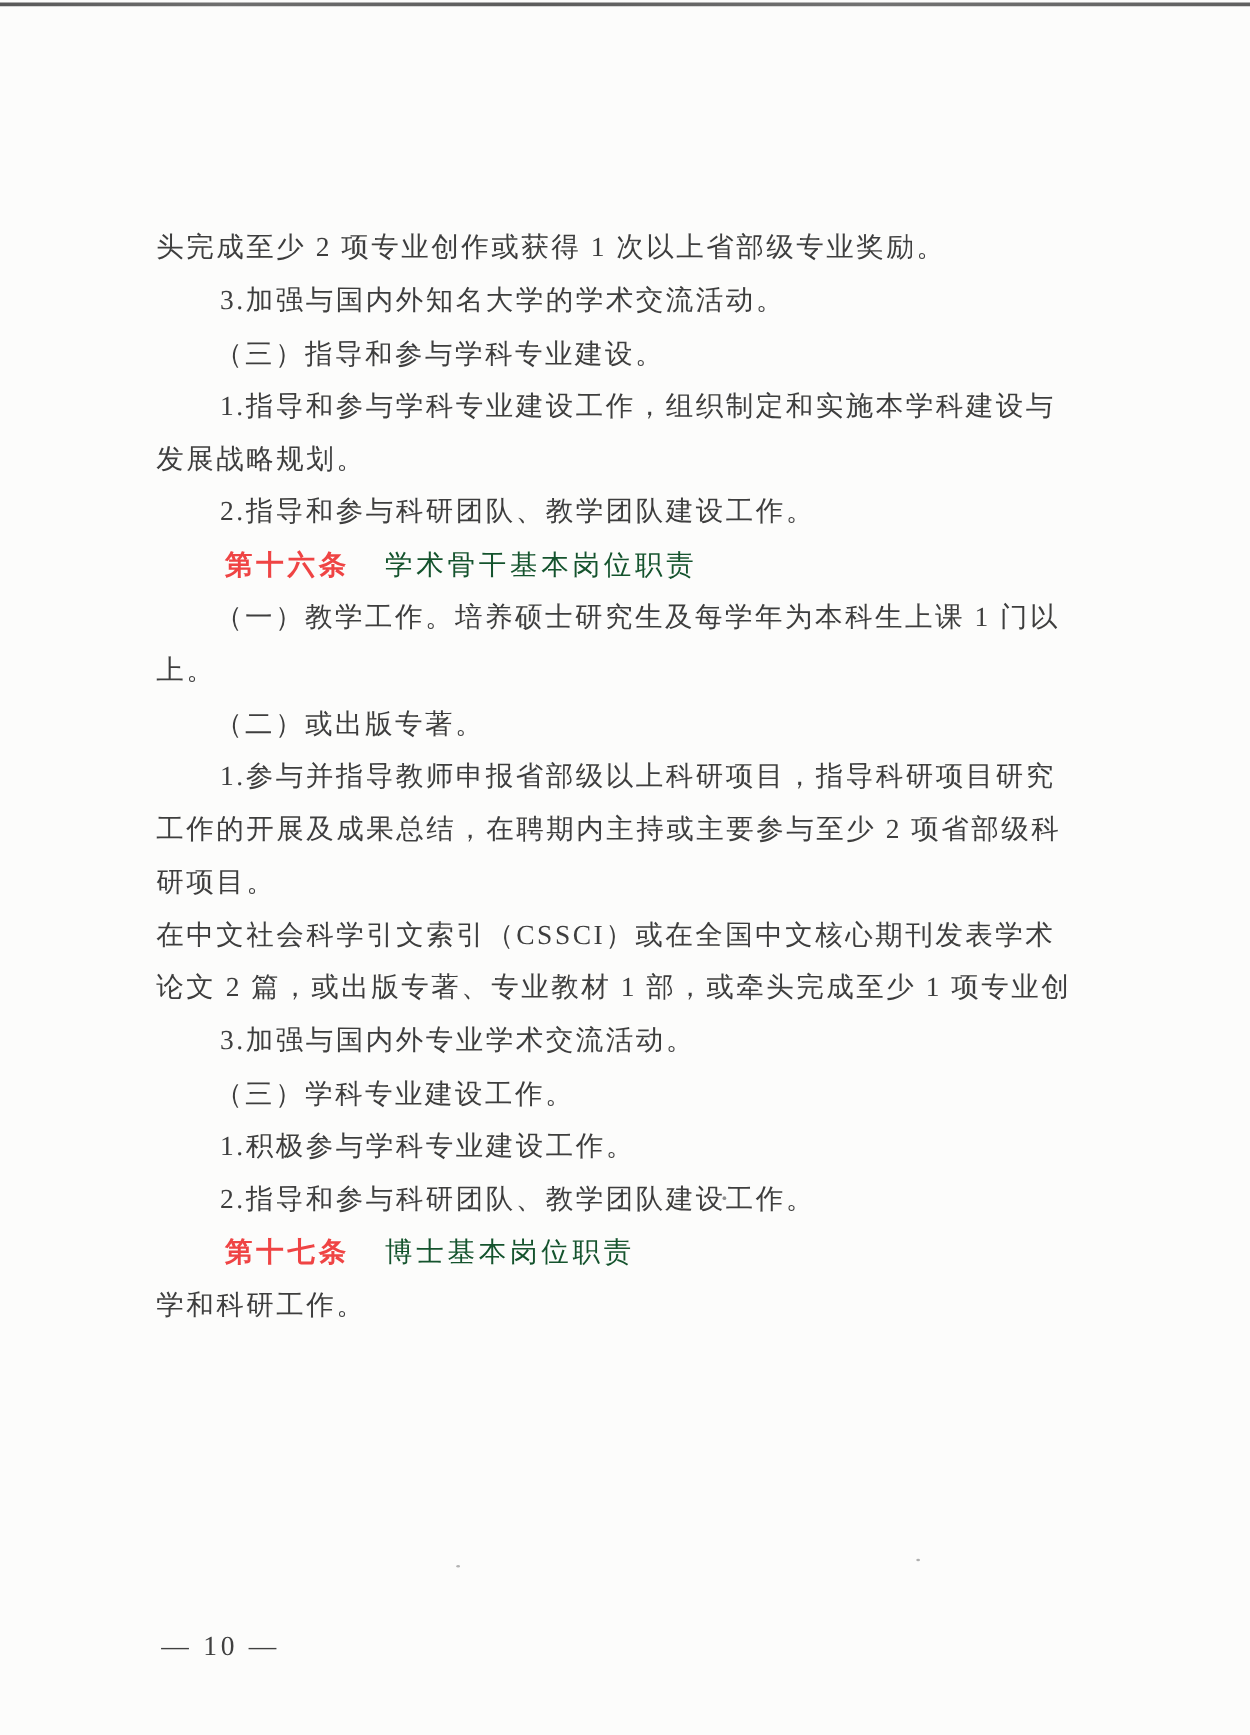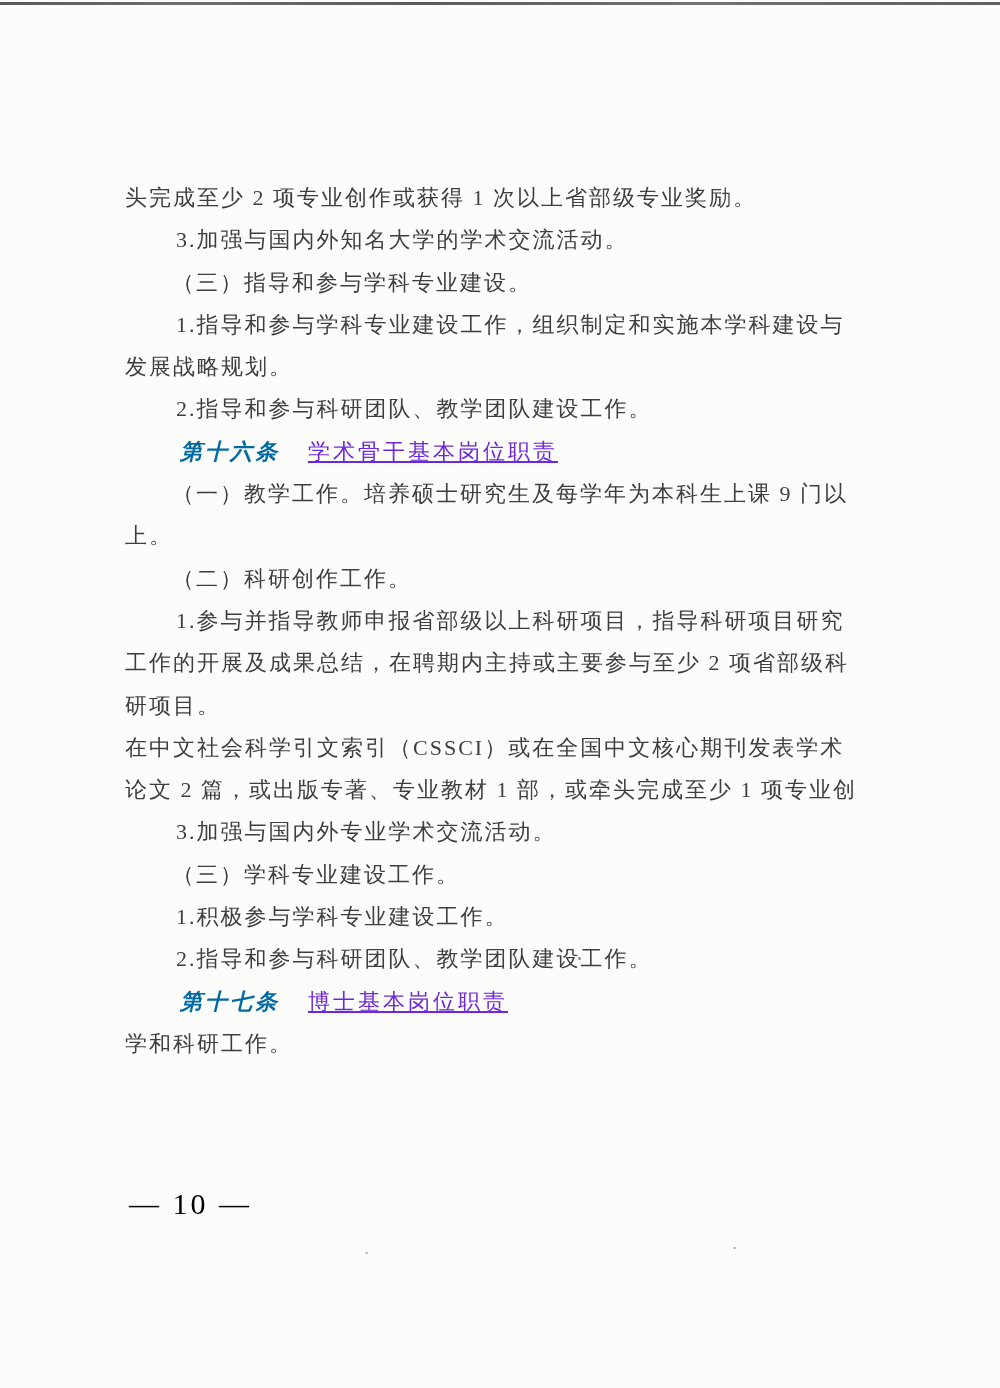--- a/index.html
+++ b/index.html
@@ -35,37 +35,35 @@
     line-height: 42.3px;
     font-size: 22px;
     letter-spacing: 2px;
     white-space: nowrap;
   }
   .ind   { padding-left: 51px; }  
   .ind-p { padding-left: 47px; }  
   .ind-h { padding-left: 55px; }  
   .heading .num {
     font-weight: bold;
-    color: #0369a1;
+    color: #ef4444;
     margin-right: 28px;
     letter-spacing: 3px;
-    font-style: italic;
   }
   .heading .title {
-    color: #6d28d9;
+    color: #14532d;
     letter-spacing: 3px;
-    text-decoration: underline;
   }
   .page-num {
     position: absolute;
     left: 129px;
-    top: 1187px;
-    font-size: 30px;
+    top: 1304px;
+    font-size: 22px;
     letter-spacing: 3px;
-    color: #000000;
+    color: #404040;
   }
   .speck {
     position: absolute;
     border-radius: 50%;
   }
   .speck-1 { left: 578px; top: 957px; width: 3px; height: 3px; background: #8f8f8f; }
   .speck-2 { left: 365px; top: 1252px; width: 3px; height: 2px; background: #b3b3b3; }
   .speck-3 { left: 733px; top: 1247px; width: 3px; height: 2px; background: #b0b0b0; }
 </style>
 </head>
@@ -76,23 +74,23 @@
 <div class="doc">
   <div class="line">头完成至少 2 项专业创作或获得 1 次以上省部级专业奖励。</div>
   <div class="line ind">3.加强与国内外知名大学的学术交流活动。</div>
   <div class="line ind-p">（三）指导和参与学科专业建设。</div>
   <div class="line ind">1.指导和参与学科专业建设工作，组织制定和实施本学科建设与</div>
   <div class="line">发展战略规划。</div>
   <div class="line ind">2.指导和参与科研团队、教学团队建设工作。</div>
   <div class="line ind-h heading">
     <span class="num">第十六条</span><span class="title">学术骨干基本岗位职责</span>
   </div>
-  <div class="line ind-p">（一）教学工作。培养硕士研究生及每学年为本科生上课 9 门以</div>
+  <div class="line ind-p">（一）教学工作。培养硕士研究生及每学年为本科生上课 1 门以</div>
   <div class="line">上。</div>
-  <div class="line ind-p">（二）科研创作工作。</div>
+  <div class="line ind-p">（二）或出版专著。</div>
   <div class="line ind">1.参与并指导教师申报省部级以上科研项目，指导科研项目研究</div>
   <div class="line">工作的开展及成果总结，在聘期内主持或主要参与至少 2 项省部级科</div>
   <div class="line">研项目。</div>
   <div class="line">在中文社会科学引文索引（CSSCI）或在全国中文核心期刊发表学术</div>
   <div class="line">论文 2 篇，或出版专著、专业教材 1 部，或牵头完成至少 1 项专业创</div>
   <div class="line ind">3.加强与国内外专业学术交流活动。</div>
   <div class="line ind-p">（三）学科专业建设工作。</div>
   <div class="line ind">1.积极参与学科专业建设工作。</div>
   <div class="line ind">2.指导和参与科研团队、教学团队建设工作。</div>
   <div class="line ind-h heading">

